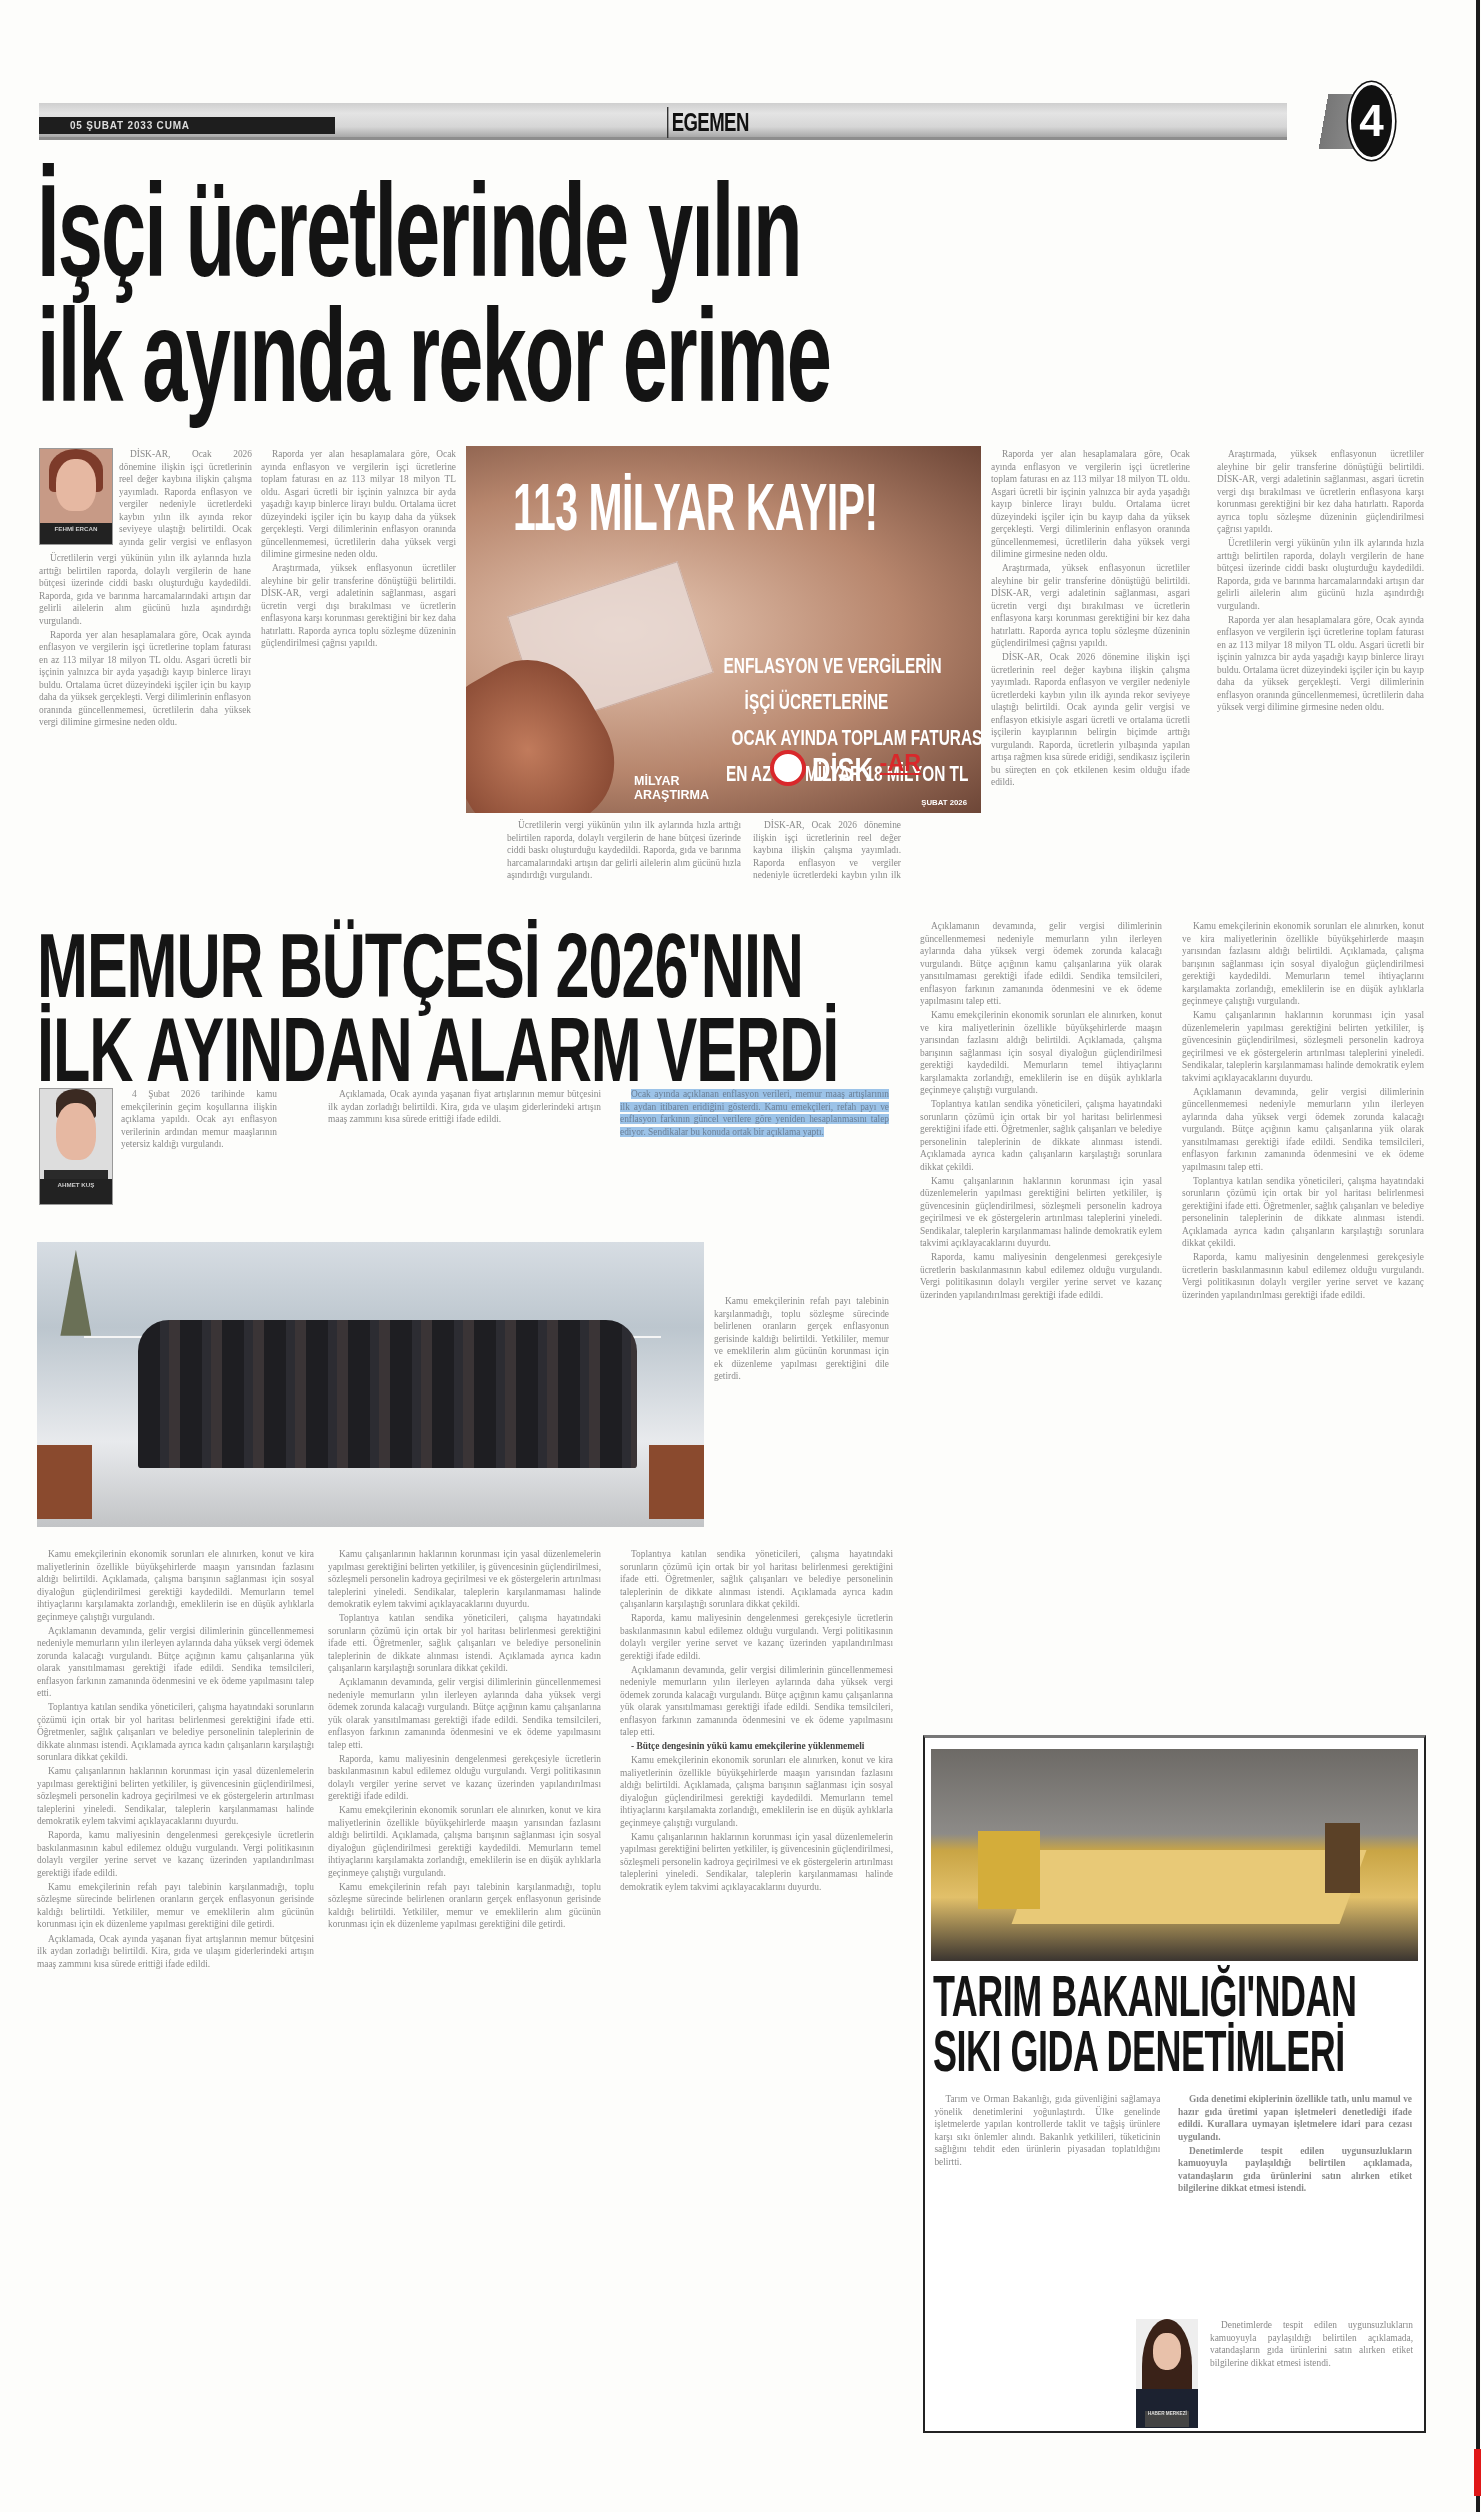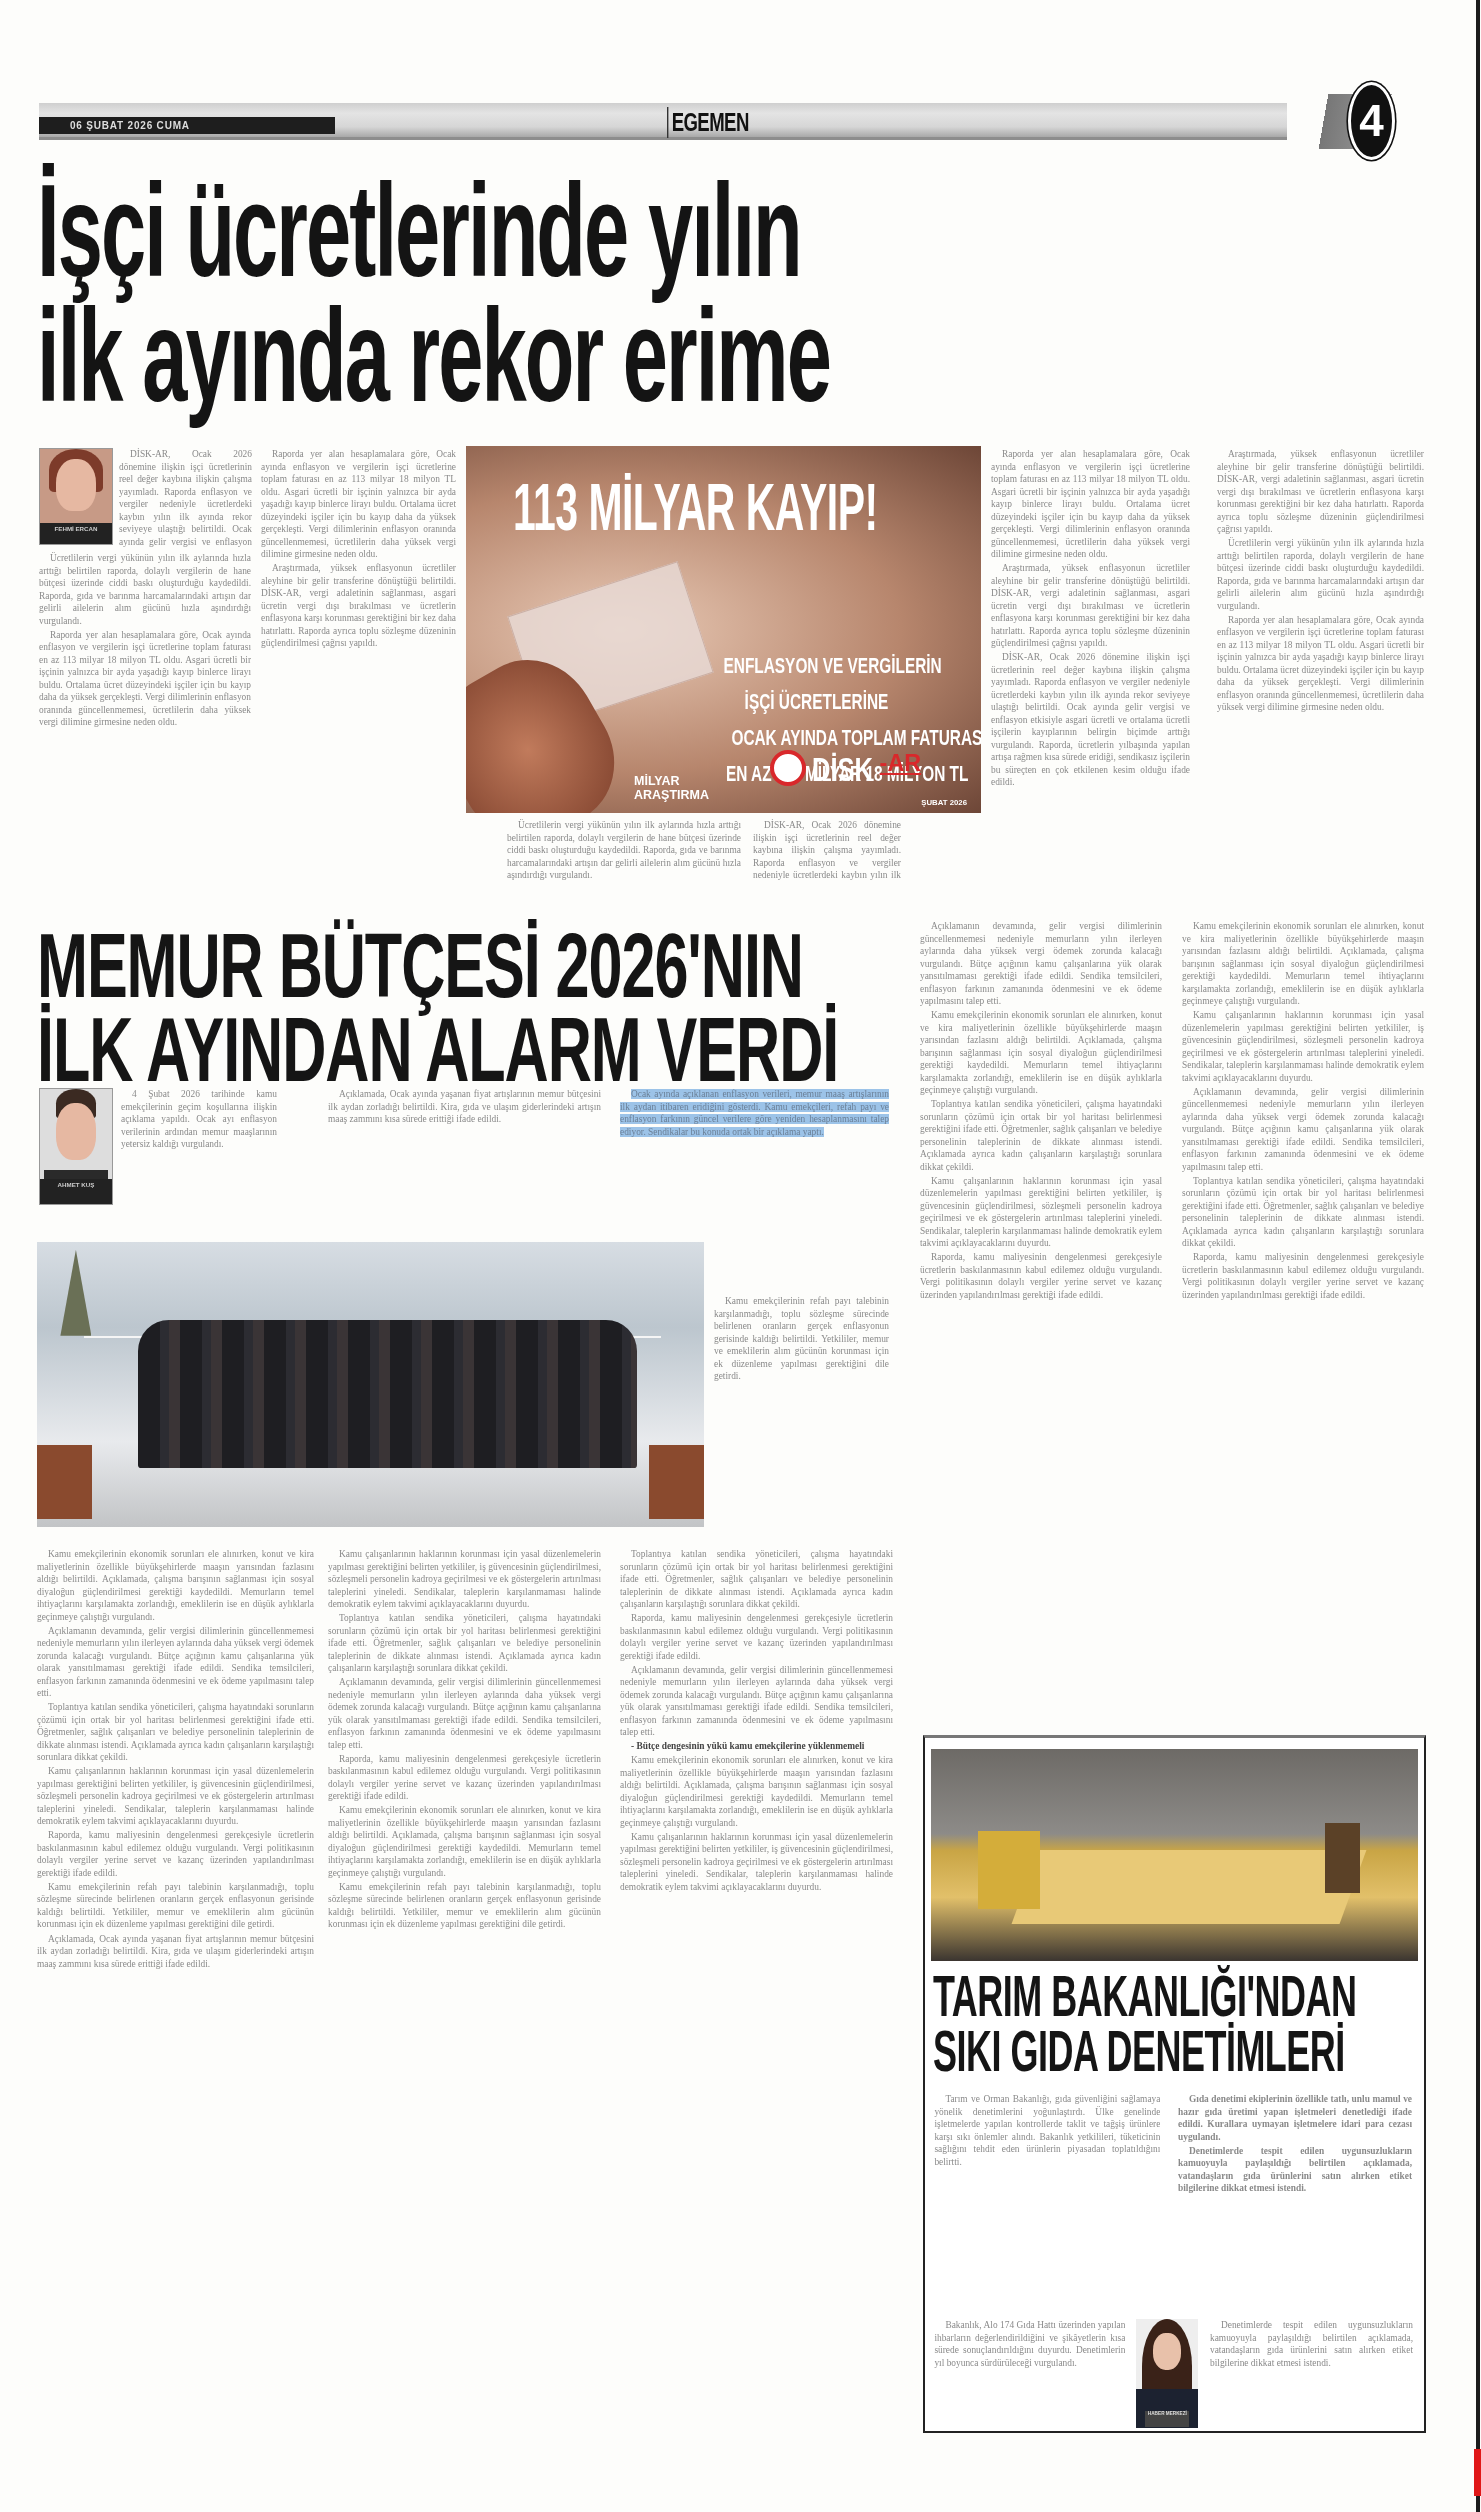--- a/index.html
+++ b/index.html
@@ -87,21 +87,21 @@
   .woman .plate { position: absolute; left: 9.4px; top: 92px; width: 44px; height: 15.6px; background: #444; color: #ddd; font: bold 4.7px "Liberation Sans", sans-serif; text-align: center; }
 </style>
 </head>
 <body>
 
 <div class="page-edge"></div>
 <div class="page-marker"></div>
 
 <div class="masthead">
   <div class="bar"></div>
-  <div class="date">06 ŞUBAT 2026 CUMA</div>
+  <div class="date">05 ŞUBAT 2033 CUMA</div>
   <div class="brand">EGEMEN</div>
   <div class="page-no">
     <div class="wedge"></div>
     <div class="circle">4</div>
   </div>
 </div>
 
 <h1 class="main">
   <span>İşçi ücretlerinde yılın</span><br>
   <span>ilk ayında rekor erime</span>
@@ -248,23 +248,20 @@
     <span>TARIM BAKANLIĞI'NDAN</span><br>
     <span>SIKI GIDA DENETİMLERİ</span>
   </h3>
   <div class="col" style="left:9.4px;top:355px;width:226px;height:226px;">
     <p>Tarım ve Orman Bakanlığı, gıda güvenliğini sağlamaya yönelik denetimlerini yoğunlaştırdı. Ülke genelinde işletmelerde yapılan kontrollerde taklit ve tağşiş ürünlere karşı sıkı önlemler alındı. Bakanlık yetkilileri, tüketicinin sağlığını tehdit eden ürünlerin piyasadan toplatıldığını belirtti.</p>
   </div>
   <div class="col" style="left:253px;top:355px;width:234px;height:226px;font-weight:bold;">
     <p>Gıda denetimi ekiplerinin özellikle tatlı, unlu mamul ve hazır gıda üretimi yapan işletmeleri denetlediği ifade edildi. Kurallara uymayan işletmelere idari para cezası uygulandı.</p>
     <p>Denetimlerde tespit edilen uygunsuzlukların kamuoyuyla paylaşıldığı belirtilen açıklamada, vatandaşların gıda ürünlerini satın alırken etiket bilgilerine dikkat etmesi istendi.</p>
   </div>
-  <div class="col" style="left:9.4px;top:581px;width:191px;height:109px;">
-    <p>Bakanlık, Alo 174 Gıda Hattı üzerinden yapılan ihbarların değerlendirildiğini ve şikâyetlerin kısa sürede sonuçlandırıldığını duyurdu. Denetimlerin yıl boyunca sürdürüleceği vurgulandı.</p>
-  </div>
   <div class="woman">
     <div class="hair"></div>
     <div class="face"></div>
     <div class="suit"></div>
     <div class="plate">HABER MERKEZİ</div>
   </div>
   <div class="col" style="left:285px;top:581px;width:203px;height:109px;">
     <p>Denetimlerde tespit edilen uygunsuzlukların kamuoyuyla paylaşıldığı belirtilen açıklamada, vatandaşların gıda ürünlerini satın alırken etiket bilgilerine dikkat etmesi istendi.</p>
   </div>
 </div>

